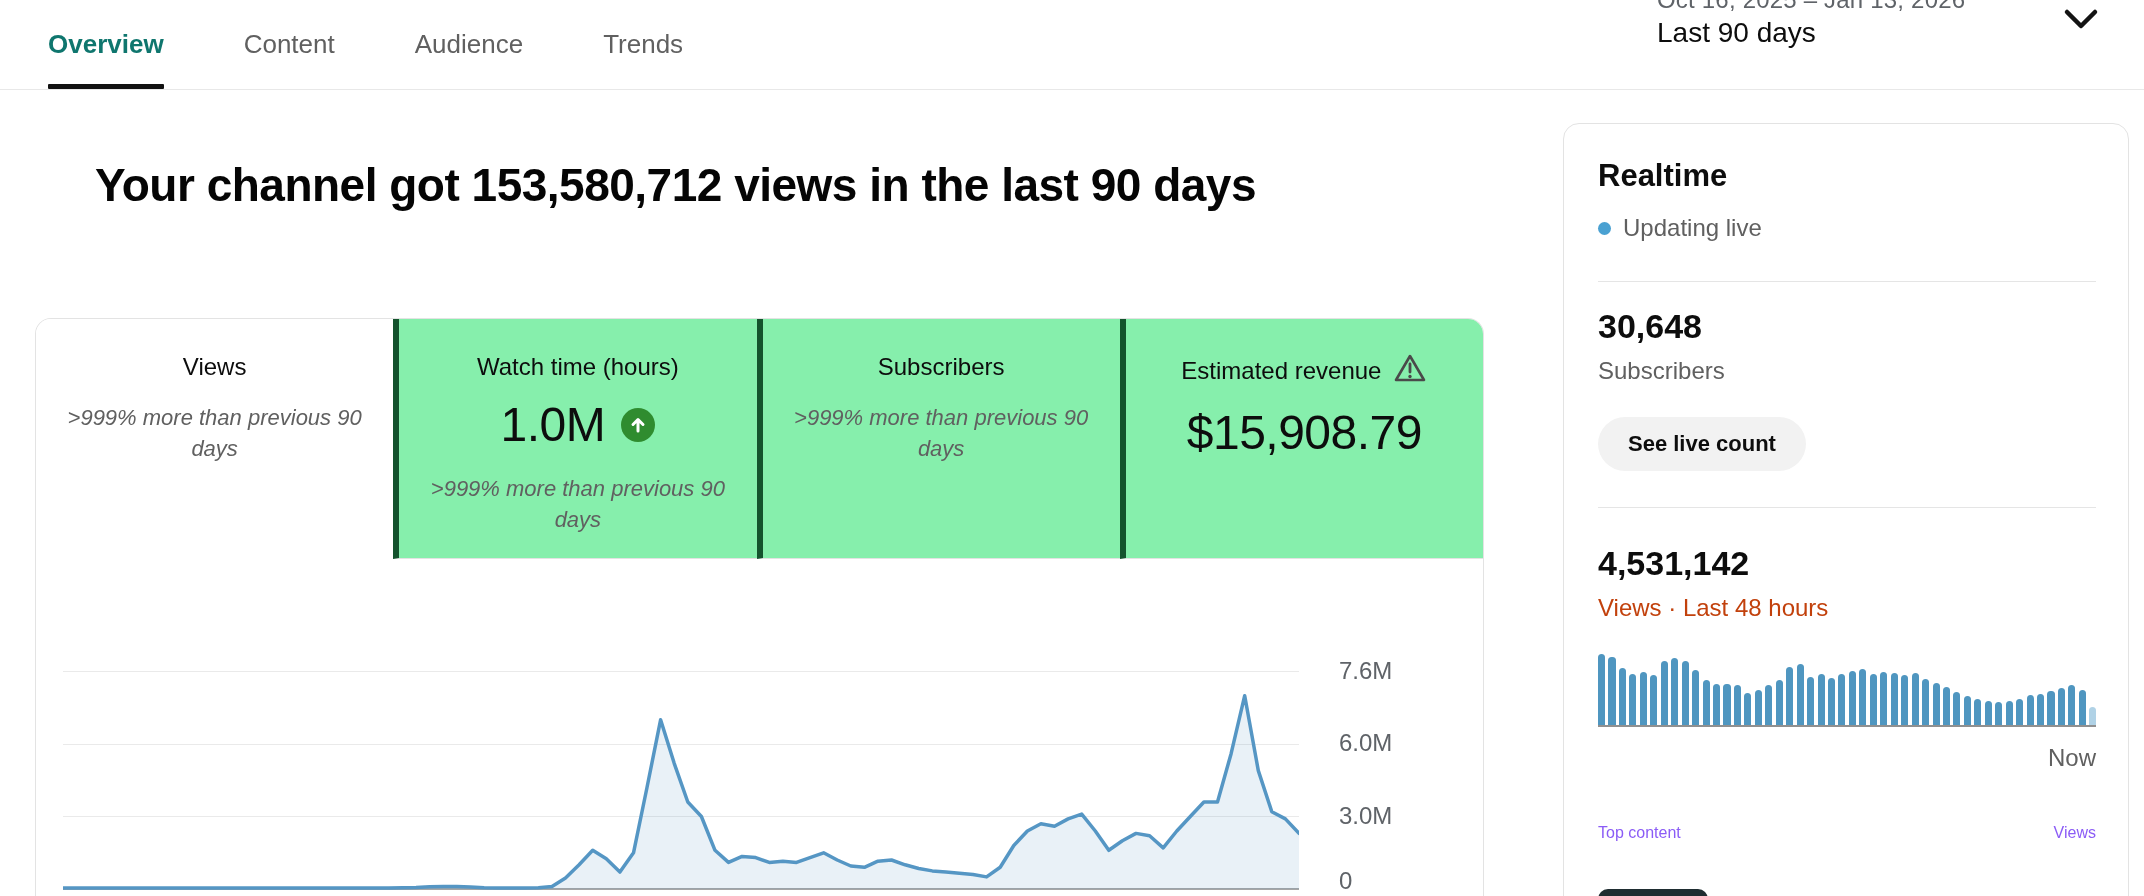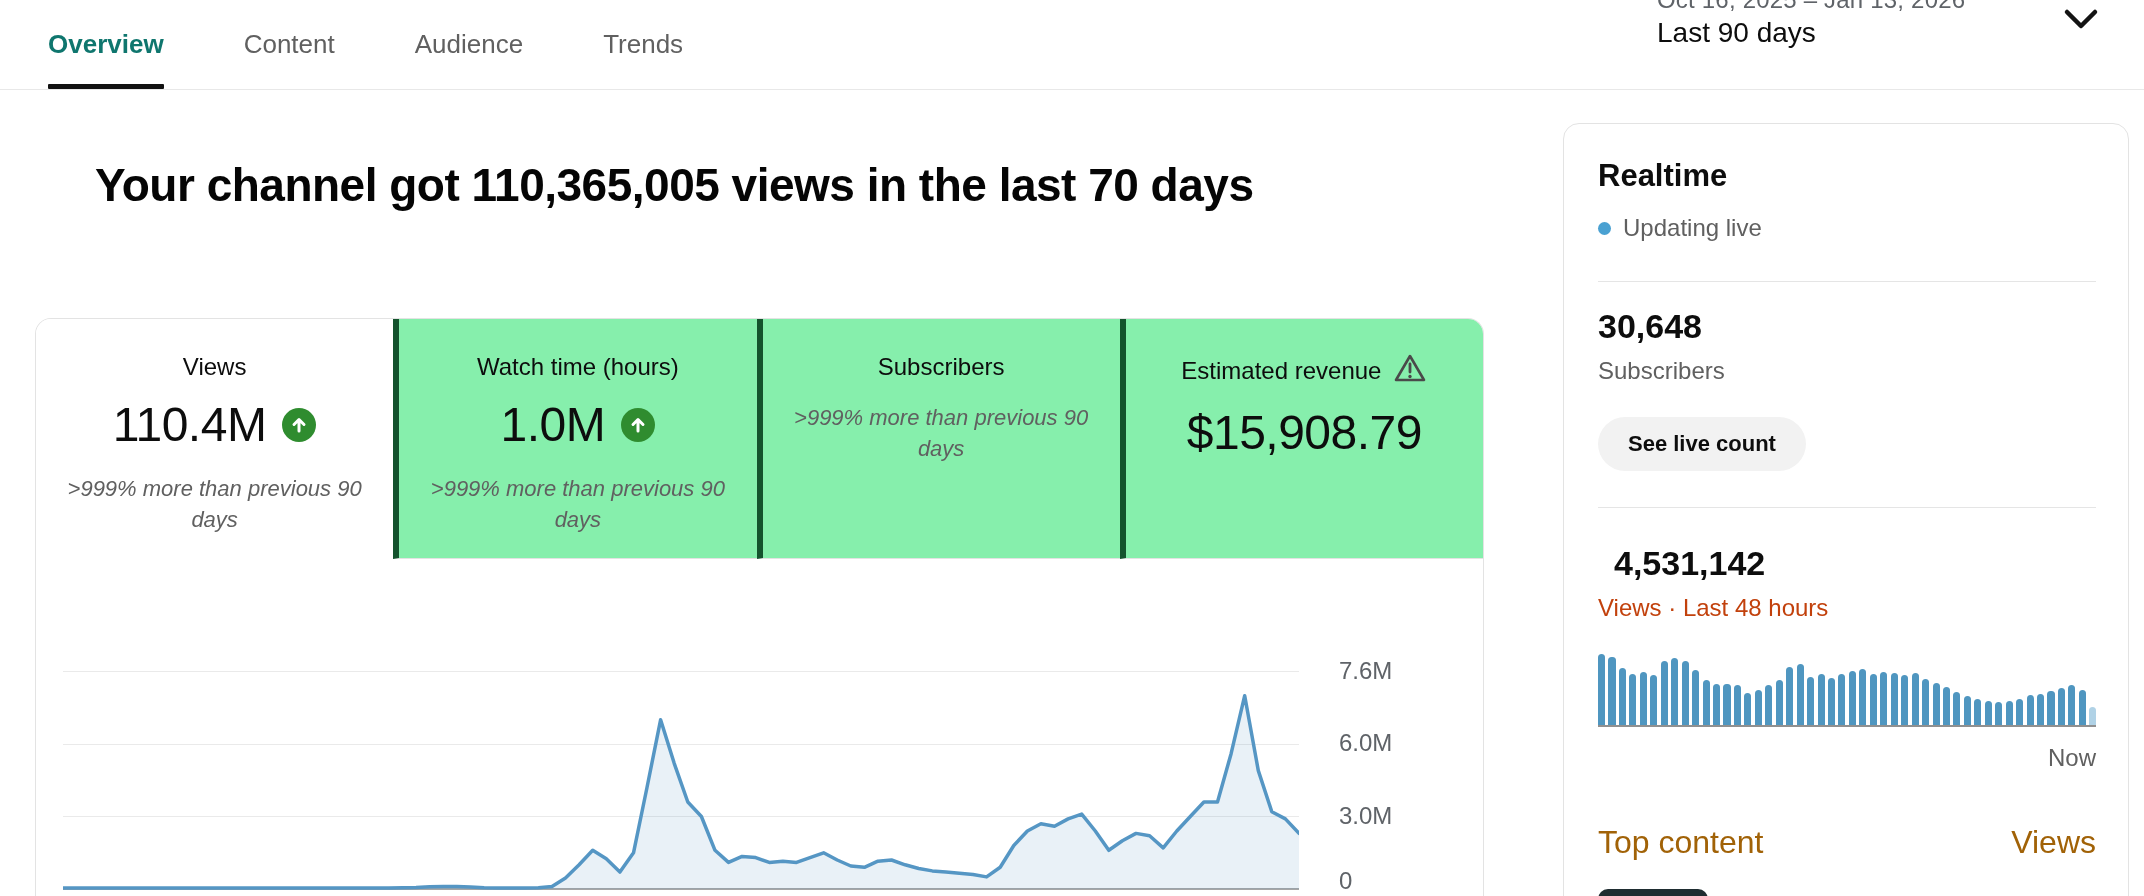--- a/index.html
+++ b/index.html
@@ -62,31 +62,31 @@
   .rt-status { left:34px; top:90px; display:flex; align-items:center; gap:12px;
                font-size:24px; color:#606060; }
   .live-dot { width:13px; height:13px; border-radius:50%; background:#4aa1d2; }
   .rt-div1 { left:34px; top:157px; width:498px; height:1px; background:#e5e5e5; }
   .rt-subs { left:34px; top:183px; font-size:34px; font-weight:600; }
   .rt-subs-label { left:34px; top:233px; font-size:24px; color:#606060; }
   .rt-btn { left:34px; top:293px; height:54px; padding:0 30px; background:#f2f2f2;
             border-radius:27px; display:inline-flex; align-items:center;
             font-size:22px; font-weight:700; color:#0d0d0d; cursor:pointer; }
   .rt-div2 { left:34px; top:383px; width:498px; height:1px; background:#e5e5e5; }
-  .rt-views { left:34px; top:420px; font-size:34px; font-weight:600;margin-left:16px; }
+  .rt-views { left:34px; top:420px; font-size:34px; font-weight:600; }
   .rt-views-label { left:34px; top:470px; font-size:24px; color:#c2410c; }
   .rt-bars { left:34px; top:528px; width:498px; height:75px; display:flex;
              align-items:flex-end; gap:3.4px; border-bottom:2px solid #909090; }
   .rt-bars .bar { flex:1; background:#4f96c0; border-radius:3.5px 3.5px 0 0; }
   .rt-bars .bar.light { background:#b0d2e6; }
   .rt-now { left:34px; top:620px; width:498px; text-align:right; font-size:24px;
             color:#606060; }
   .rt-footer { left:34px; top:700px; width:498px; display:flex;
-               justify-content:space-between; font-size:32px; font-weight:500;
-               color:#a16207; }
+               justify-content:space-between; font-size:16px; font-weight:500;
+               color:#8b5cf6; }
   .rt-thumb { left:34px; top:765px; width:110px; height:40px; background:#1f2d31;
               border-radius:10px; cursor:pointer; }
 </style>
 </head>
 <body>
 
 <nav class="tabbar">
   <div class="tab active">
     <span>Overview</span>
       <span class="underline"></span>
@@ -105,35 +105,27 @@
 <div class="datepicker">
   <div class="date-range">Oct 16, 2025 – Jan 13, 2026</div>
   <div class="date-preset">Last 90 days</div>
 </div>
 <div class="chevron">
   <svg width="36" height="24" viewBox="0 0 36 24">
       <polyline points="4,4 18,18 32,4" fill="none" stroke="#141414" stroke-width="4.5" stroke-linecap="round" stroke-linejoin="round"></polyline>
     </svg>
 </div>
 
-<h1 class="heading">Your channel got 110,365,005 views in the last 70 days</h1>
+<h1 class="heading">Your channel got 153,580,712 views in the last 90 days</h1>
 
 <section class="main-card">
   <div class="metric-row">
 
     <div class="metric-cell active">
       <div class="metric-label">Views</div>
-      <div class="metric-value-row">
-        <span class="metric-value">110.4M</span>
-        <span class="trend-badge">
-          <svg width="20" height="20" viewBox="0 0 20 20">
-              <path d="M10 16 V5 M5 9.5 L10 4.5 L15 9.5" fill="none" stroke="#fff" stroke-width="3" stroke-linecap="round" stroke-linejoin="round"></path>
-            </svg>
-        </span>
-      </div>
       <div class="metric-note">&gt;999% more than previous 90 days</div>
     </div>
 
     <div class="metric-cell">
       <div class="metric-label">Watch time (hours)</div>
       <div class="metric-value-row">
         <span class="metric-value">1.0M</span>
         <span class="trend-badge">
           <svg width="20" height="20" viewBox="0 0 20 20">
               <path d="M10 16 V5 M5 9.5 L10 4.5 L15 9.5" fill="none" stroke="#fff" stroke-width="3" stroke-linecap="round" stroke-linejoin="round"></path>

